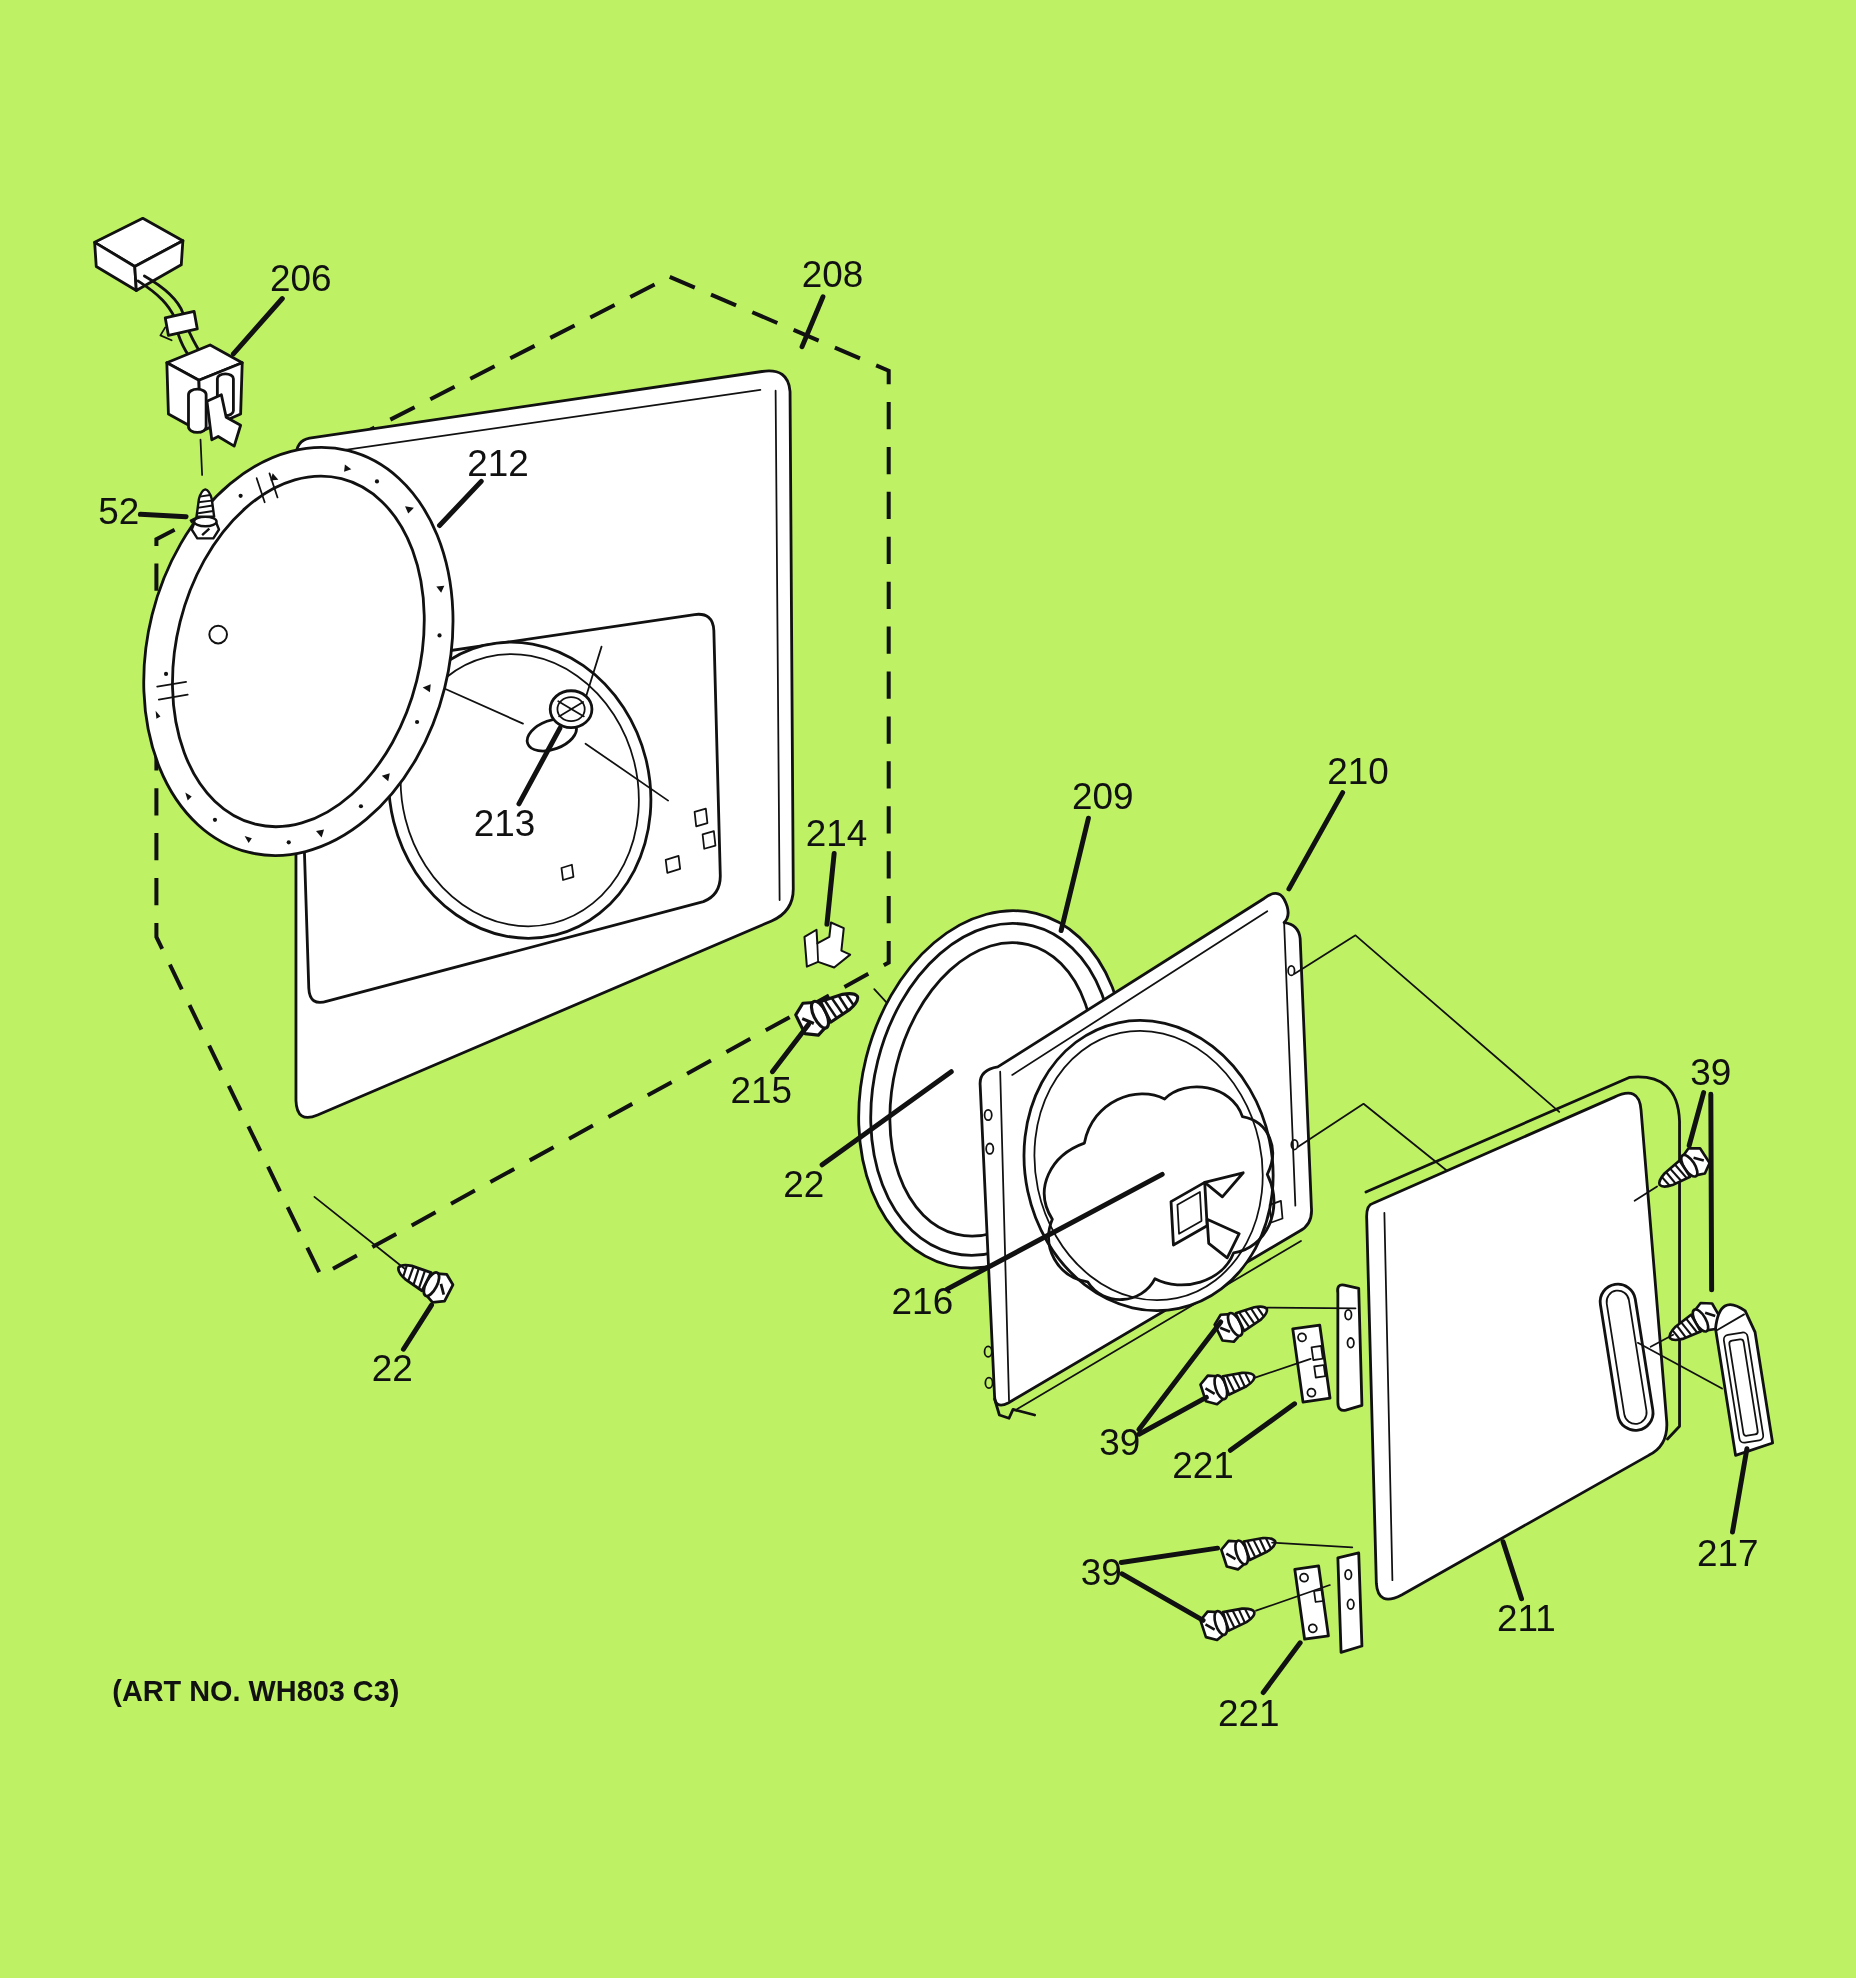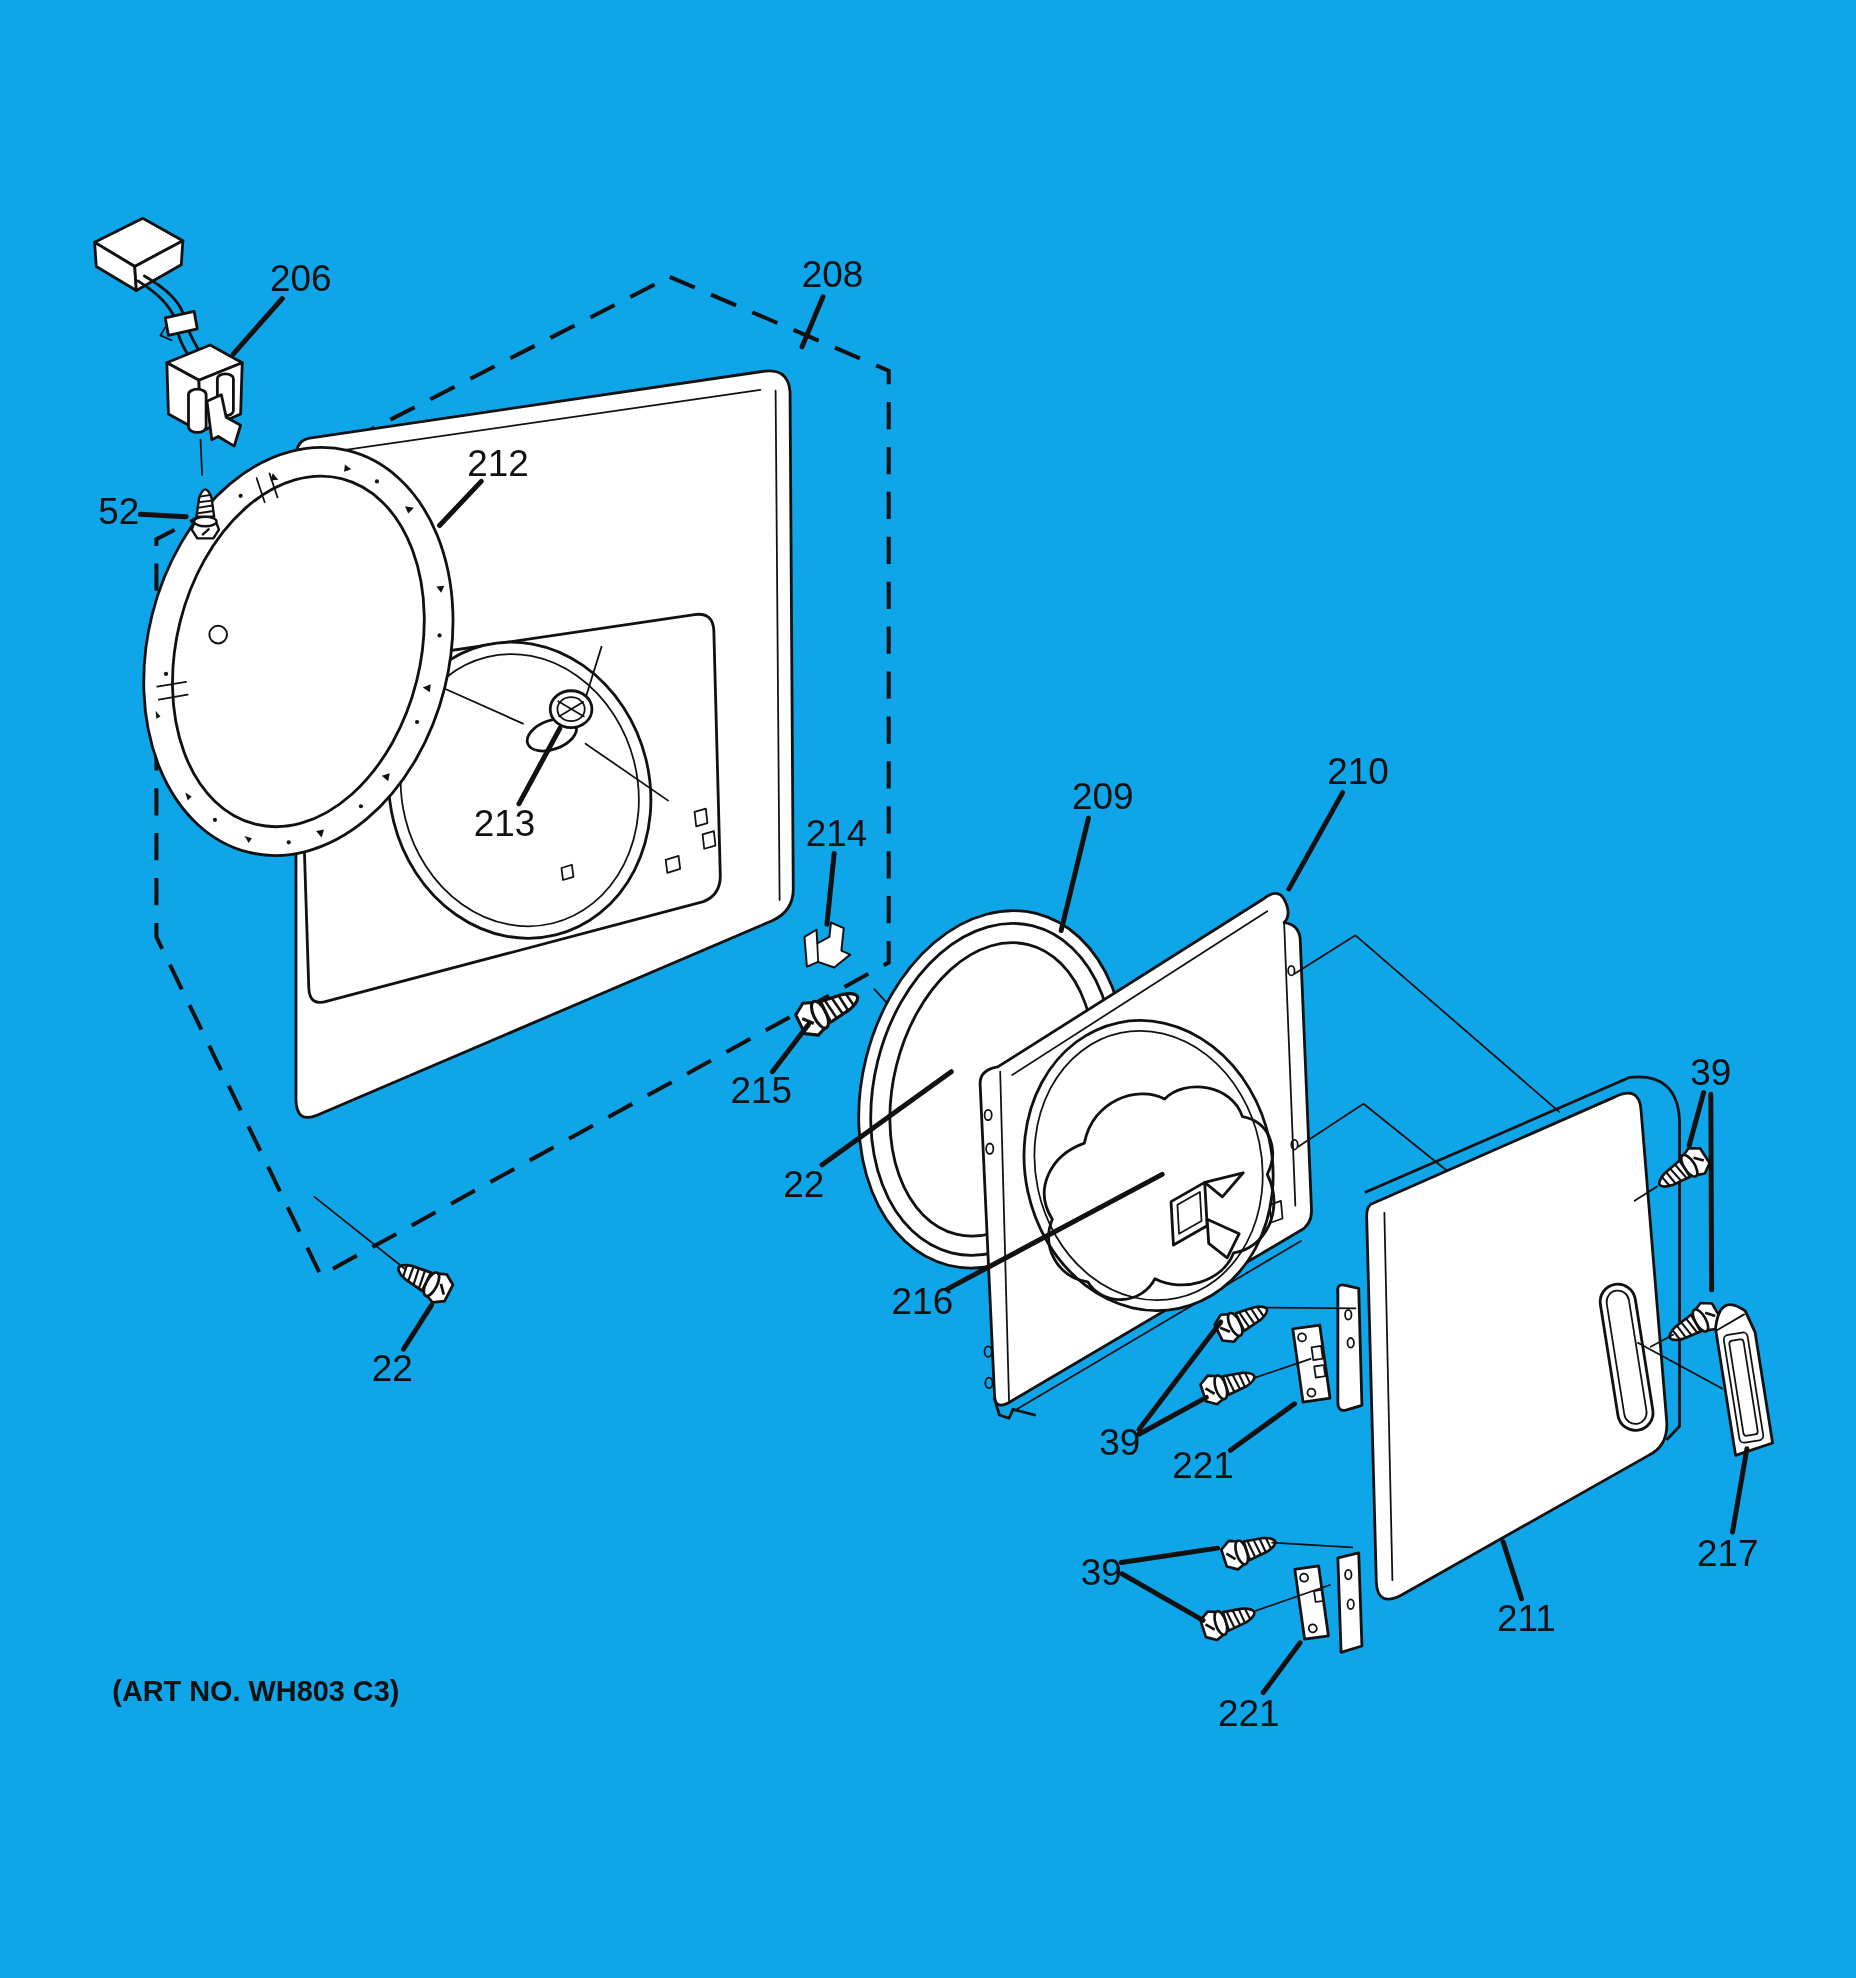--- a/index.html
+++ b/index.html
@@ -1,16 +1,16 @@
 <!DOCTYPE html>
 <html style="font-size:13px"><head>
 <meta charset="utf-8">
 <style>
   html,body{margin:0;padding:0;background:#ffffff;}
-  .page{width:1856px;height:1979px;background:#0ea5e9;position:relative;
+  .page{width:1856px;height:1979px;background:#bef264;position:relative;
         font-family:"Liberation Sans", sans-serif;}
   svg{display:block;}
   .outline{fill:none;stroke:#111;stroke-width:3.5;stroke-linejoin:round;stroke-linecap:round;}
   .outline-f{fill:#fff;stroke:#111;stroke-width:3.5;stroke-linejoin:round;stroke-linecap:round;}
   .thin{fill:none;stroke:#111;stroke-width:2.2;stroke-linejoin:round;stroke-linecap:round;}
   .thin-f{fill:#fff;stroke:#111;stroke-width:2.5;stroke-linejoin:round;}
   .leader{fill:none;stroke:#111;stroke-width:6.2;stroke-linecap:round;}
   .dashedbox{fill:none;stroke:#111;stroke-width:5;stroke-dasharray:34 22;stroke-linejoin:miter;}
   .callout-text{font-family:"Liberation Sans", sans-serif;font-size:46px;fill:#111;}
   .art-text{font-family:"Liberation Sans", sans-serif;font-size:36px;font-weight:bold;fill:#111;}

